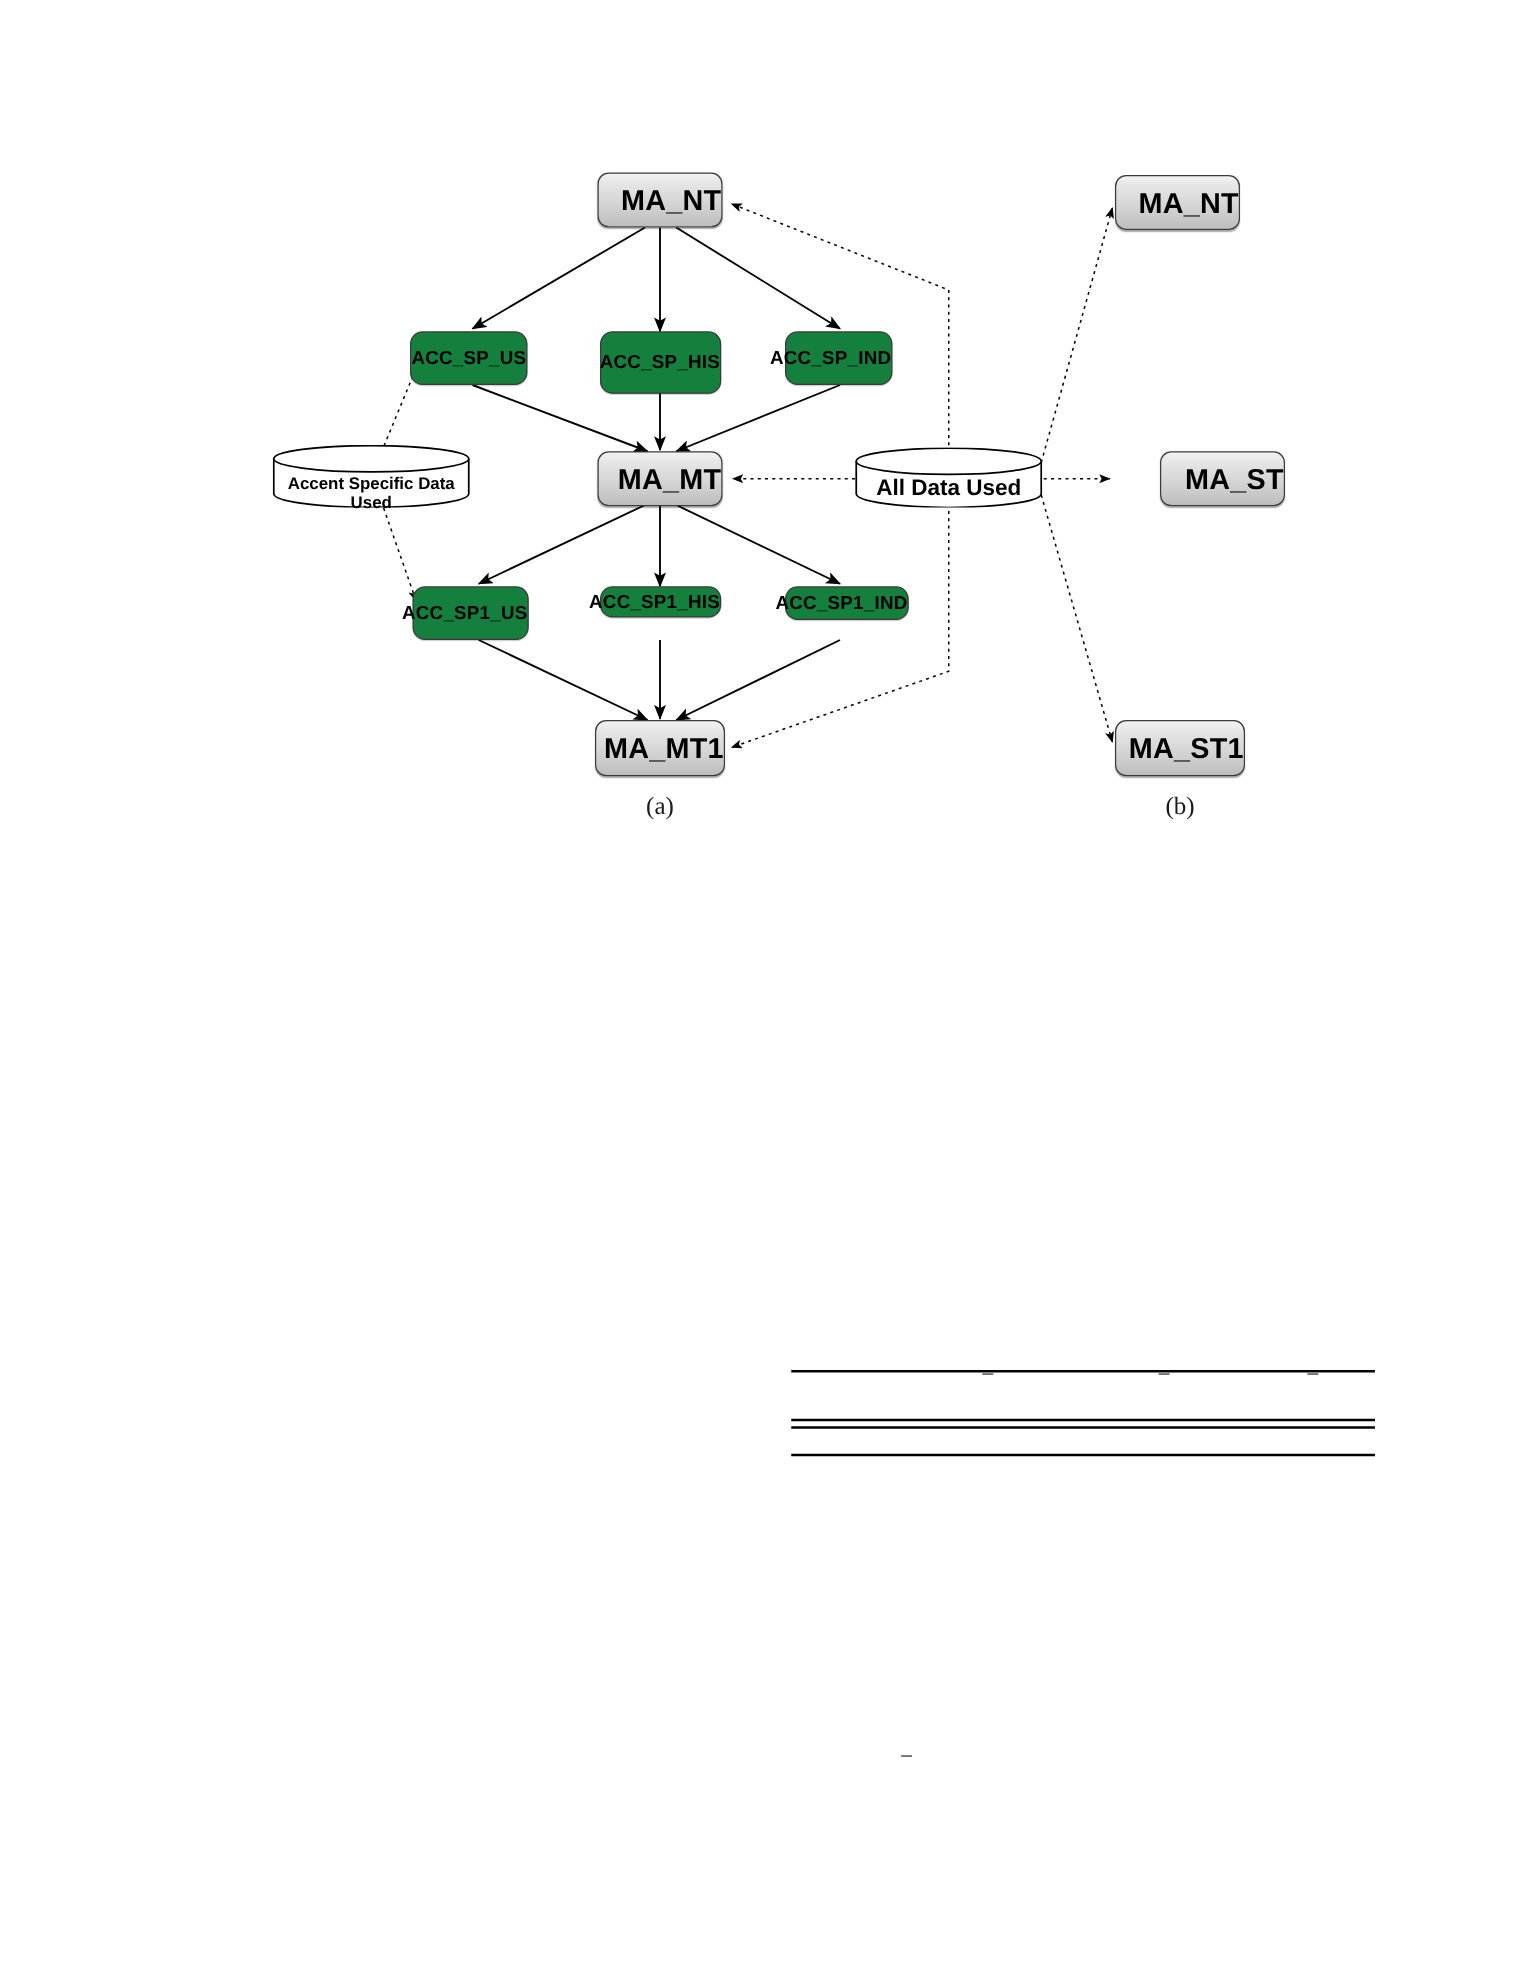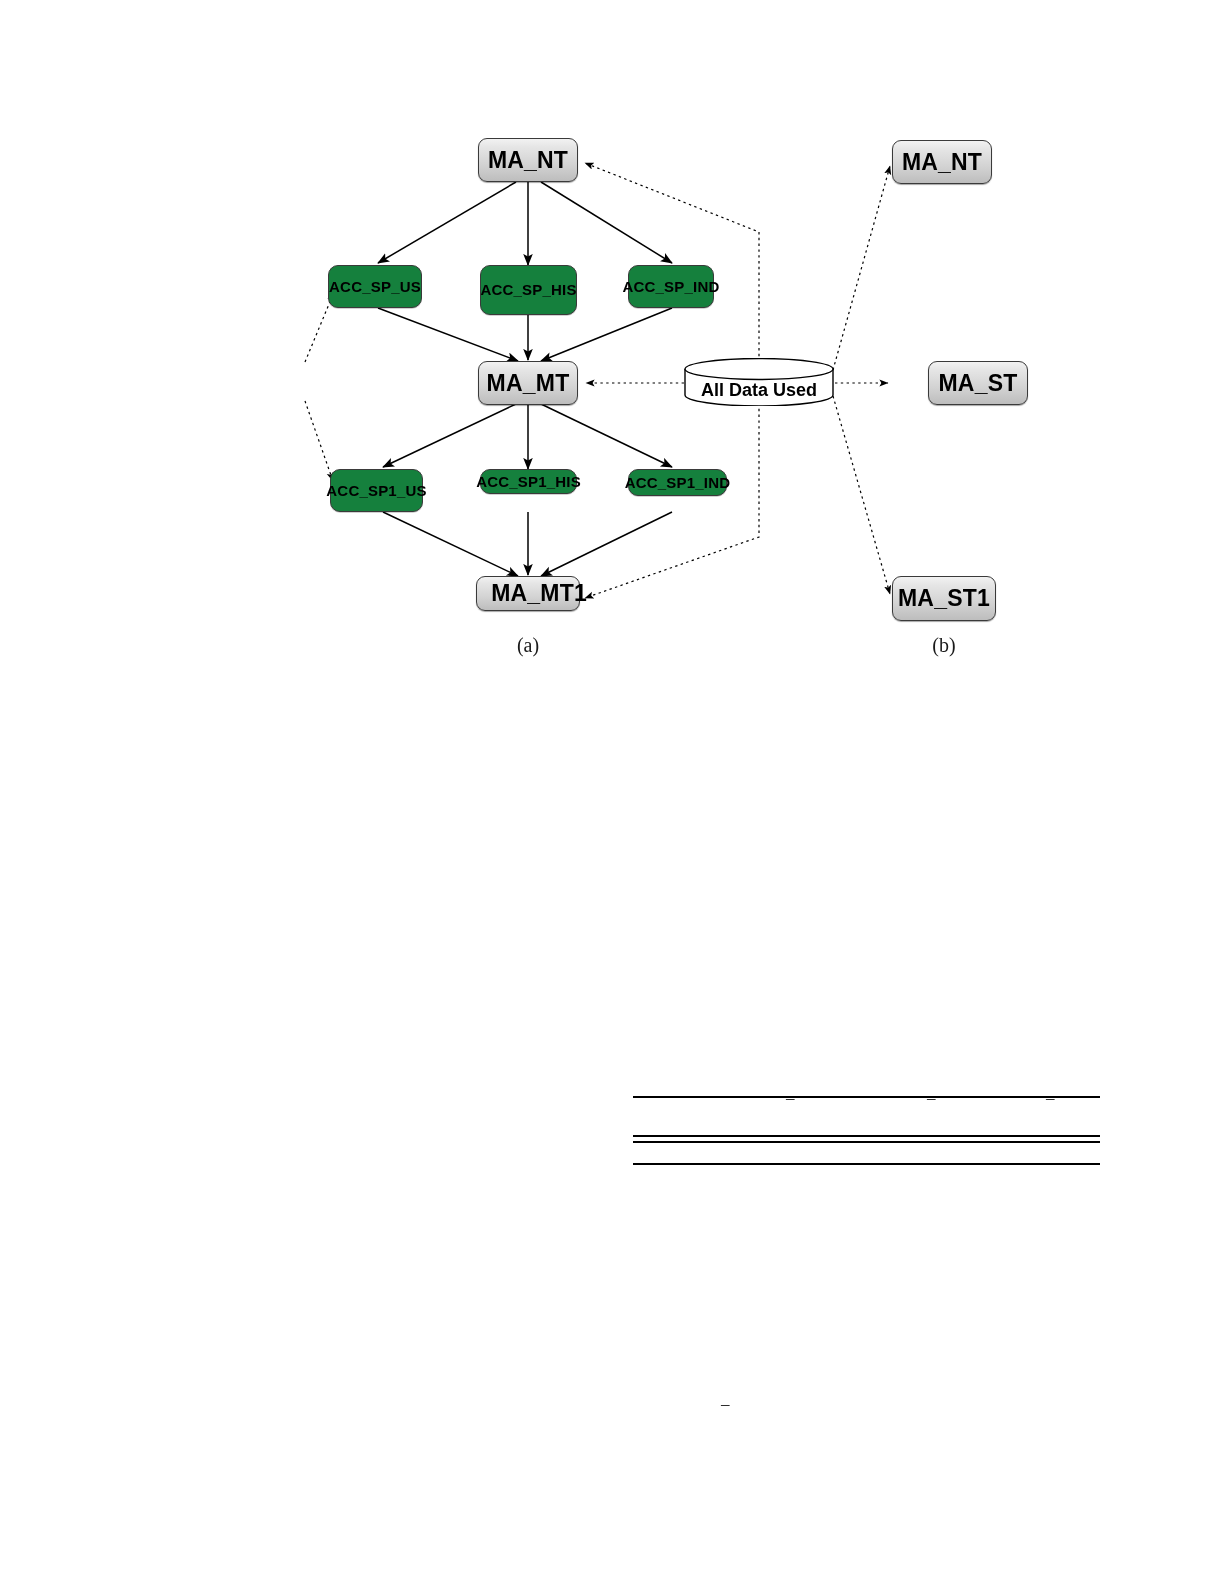--- a/index.html
+++ b/index.html
@@ -24,21 +24,21 @@
     position: absolute;
     left: 0;
     top: 0;
     width: 1225px;
     height: 700px;
   }
   .node-box {
     position: absolute;
     display: flex;
     align-items: center;
-    justify-content: center;
+    justify-content: flex-end;
     text-align: center;
     box-sizing: border-box;
     border-radius: 9px;
     border: 1px solid #3a3a3a;
     font-family: "Liberation Sans", sans-serif;
     font-weight: bold;
     color: #000;
     letter-spacing: 0.2px;
     line-height: 1.05;
   }
@@ -164,24 +164,31 @@
   <div class="node-box sub" style="left:330px; top:469px; width:93px; height:43px;">
     <span>ACC_SP1_US</span>
   </div>
   <div class="node-box sub" style="left:480px; top:469px; width:97px; height:25px;">
     <span>ACC_SP1_HIS</span>
   </div>
   <div class="node-box sub" style="left:628px; top:469px; width:99px; height:27px;">
     <span>ACC_SP1_IND</span>
   </div>
 
-  <div class="node-box main" style="left:476px; top:576px; width:104px; height:35px;padding-left:22px;">
+  <div class="node-box main" style="left:476px; top:576px; width:104px; height:45px;padding-left:22px;">
     <span>MA_MT1</span>
   </div>
 
+  <div class="cyl" style="left:218px; top:356px; width:158px; height:50px;">
+    <svg width="158" height="50" viewBox="0 0 158 50" xmlns="http://www.w3.org/2000/svg">
+      <path d="M1,11 L1,39 A78,11 0 0 0 157,39 L157,11" fill="#fff" stroke="#000" stroke-width="1.4"></path>
+      <ellipse cx="79" cy="11" rx="78" ry="10.5" fill="#fff" stroke="#000" stroke-width="1.4"></ellipse>
+    </svg>
+    <div class="cyl-label" style="top:23px; font-size:13.5px;">Accent Specific Data Used</div>
+  </div>
 
   <div class="cyl" style="left:684px; top:358px; width:150px; height:48px;">
     <svg width="150" height="48" viewBox="0 0 150 48" xmlns="http://www.w3.org/2000/svg">
       <path d="M1,11 L1,37 A74,11 0 0 0 149,37 L149,11" fill="#fff" stroke="#000" stroke-width="1.4"></path>
       <ellipse cx="75" cy="11" rx="74" ry="10.5" fill="#fff" stroke="#000" stroke-width="1.4"></ellipse>
     </svg>
     <div class="cyl-label" style="top:22px; font-size:18px;">All Data Used</div>
   </div>
 
   <div class="node-box main" style="left:892px; top:140px; width:100px; height:44px;">

